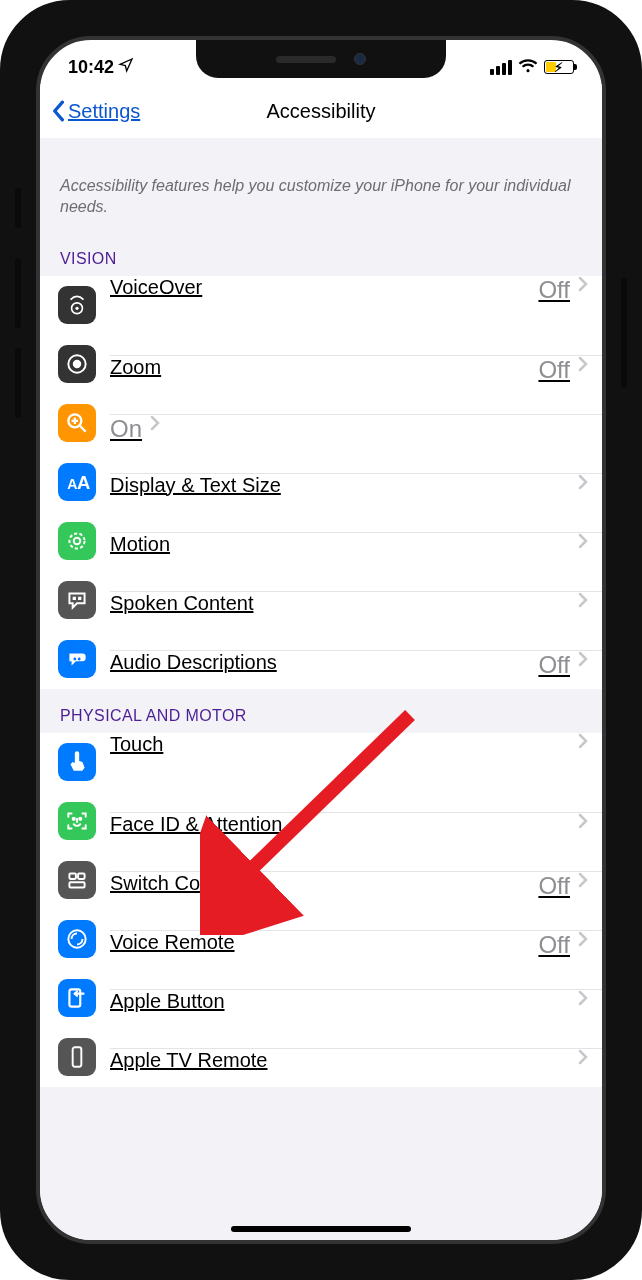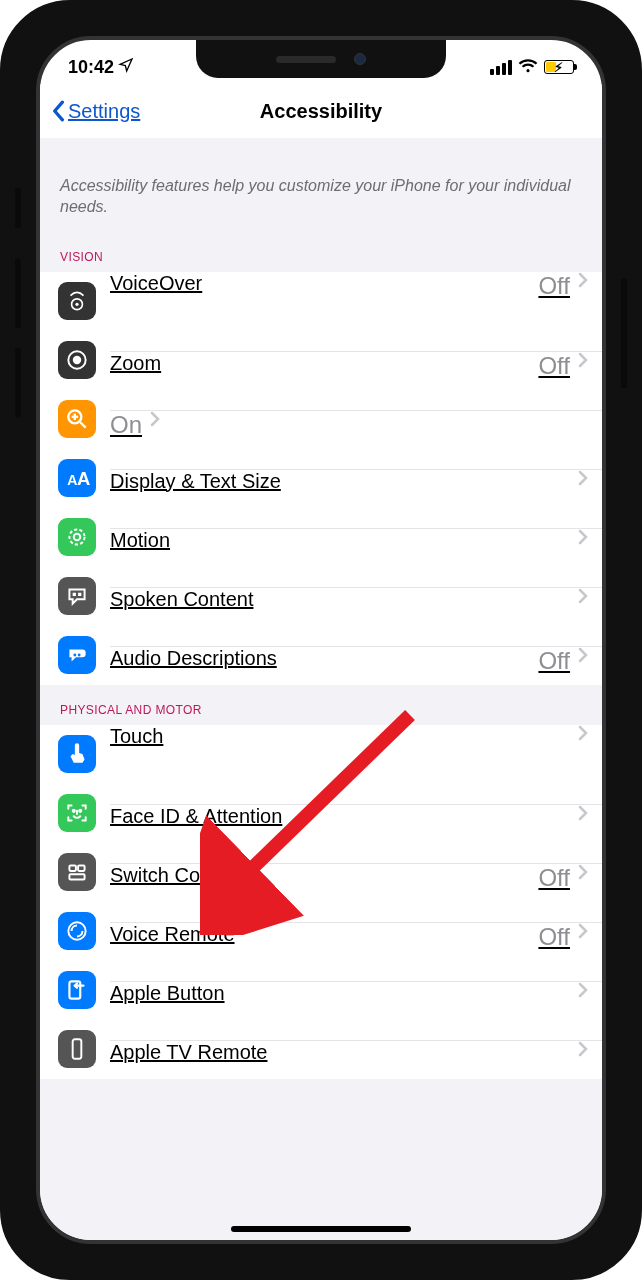--- a/index.html
+++ b/index.html
@@ -75,40 +75,40 @@
   .batt-fill { position:absolute; left:1px; top:1px; bottom:1px; width: 35%; background: #ffcc00; border-radius:1px; }
   .batt-bolt { position:absolute; left: 9px; top: -1px; color:#000; font-size: 13px; }
 
   
   .nav-bar {
     position: absolute; top: 44px; left: 0; right: 0; height: 54px;
     display: flex; align-items: center; justify-content: center;
     z-index: 30;
     background: #fff;
   }
-  .nav-title { font-size: 20px; font-weight: 700; }
+  .nav-title { font-size: 20px; font-weight: 400; }
   .nav-back {
     position: absolute; left: 10px; top: 0; bottom: 0;
     display: flex; align-items: center; gap: 2px;
     color: #0b57d0; font-size: 20px;
     text-decoration: underline;
   }
   .nav-back svg { width: 16px; height: 22px; }
 
   
   .content {
     position: absolute; top: 98px; left: 0; right: 0; bottom: 0;
     overflow: hidden;
     background: #f2f2f7;
   }
   .intro { padding: 38px 20px 14px 20px; color: #6d6d72; font-size: 16px; line-height: 1.3; font-style: italic; }
   .section-header {
     padding: 18px 20px 8px 20px;
-    color: #be185d;
-    font-size: 12px;
+    color: #4c1d95;
+    font-size: 16px;
     letter-spacing: 0.4px;
     text-transform: uppercase;
   }
   .list { background: #fff; }
   .row {
     display: flex; align-items: center;
     height: 59px;
     padding-left: 18px;
     position: relative;
   }

